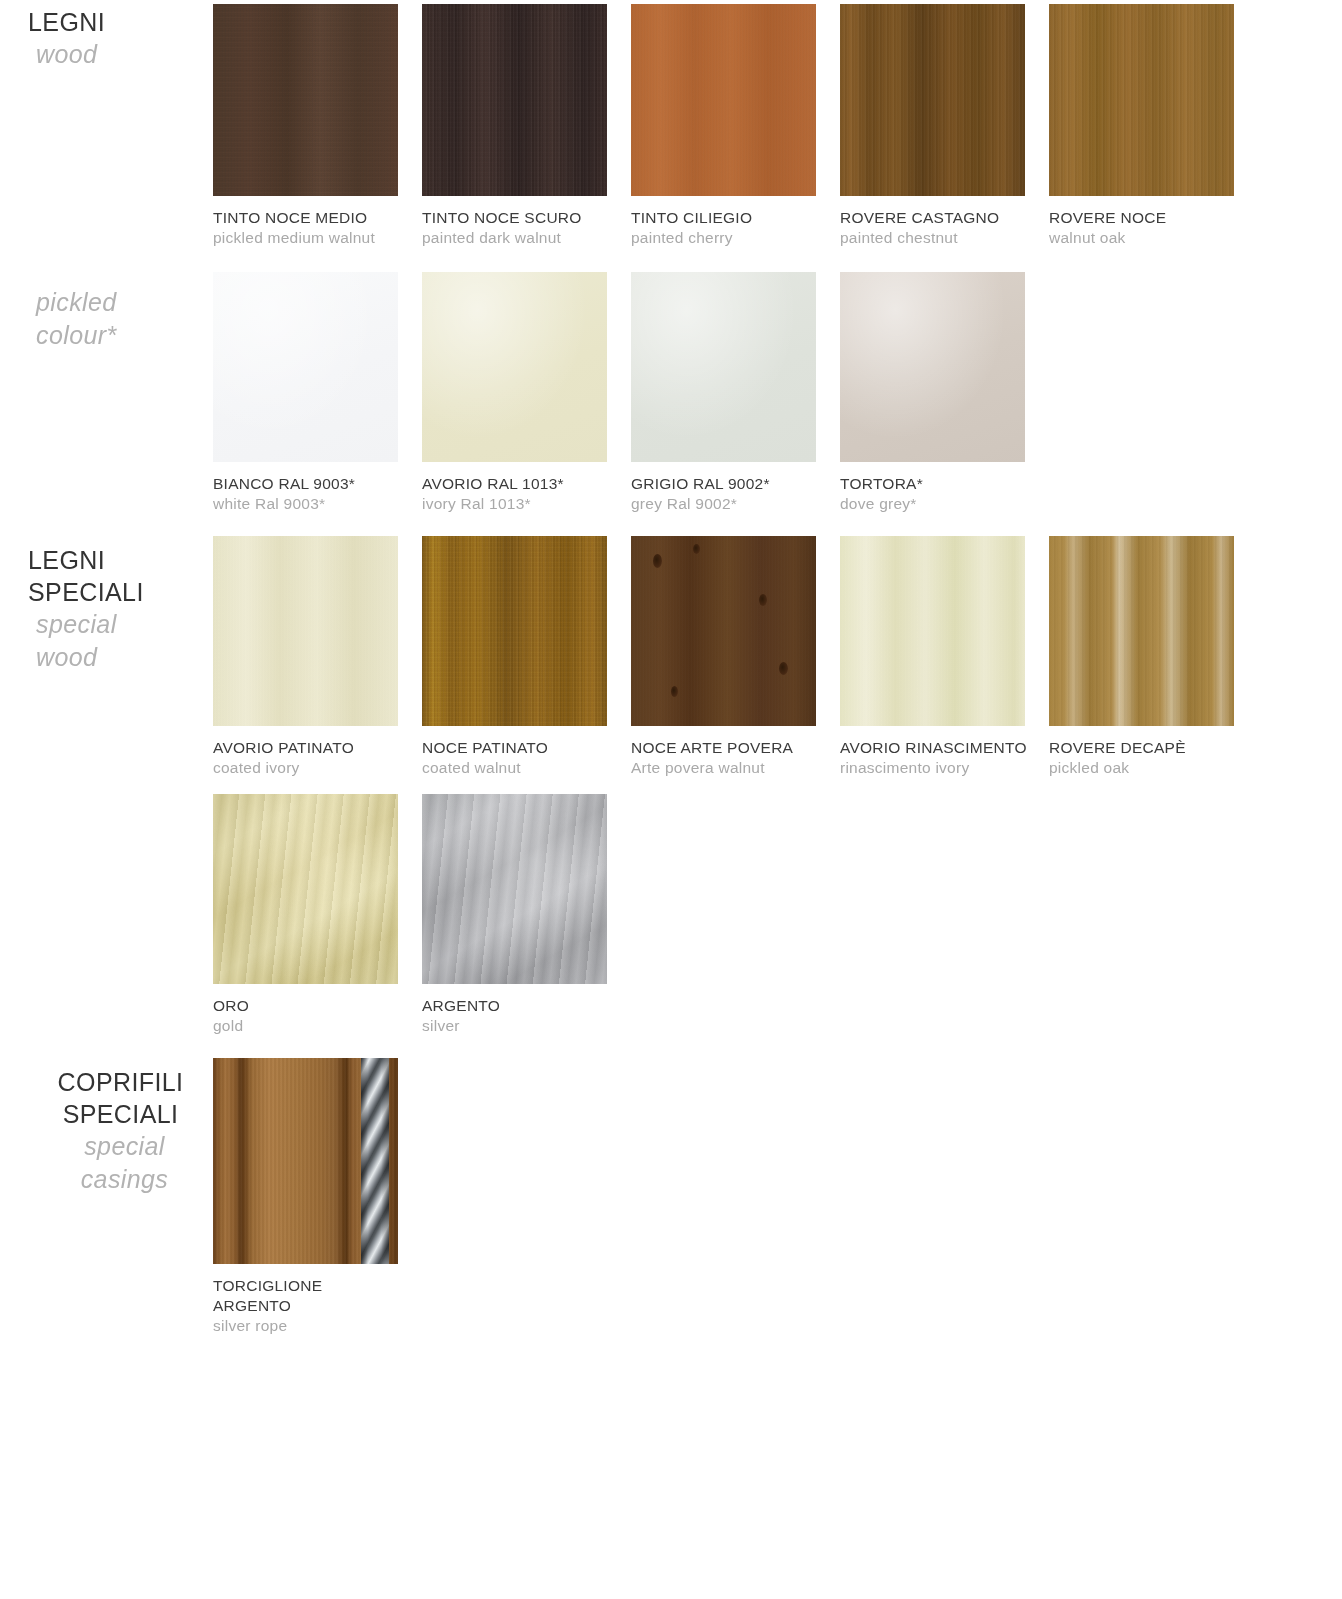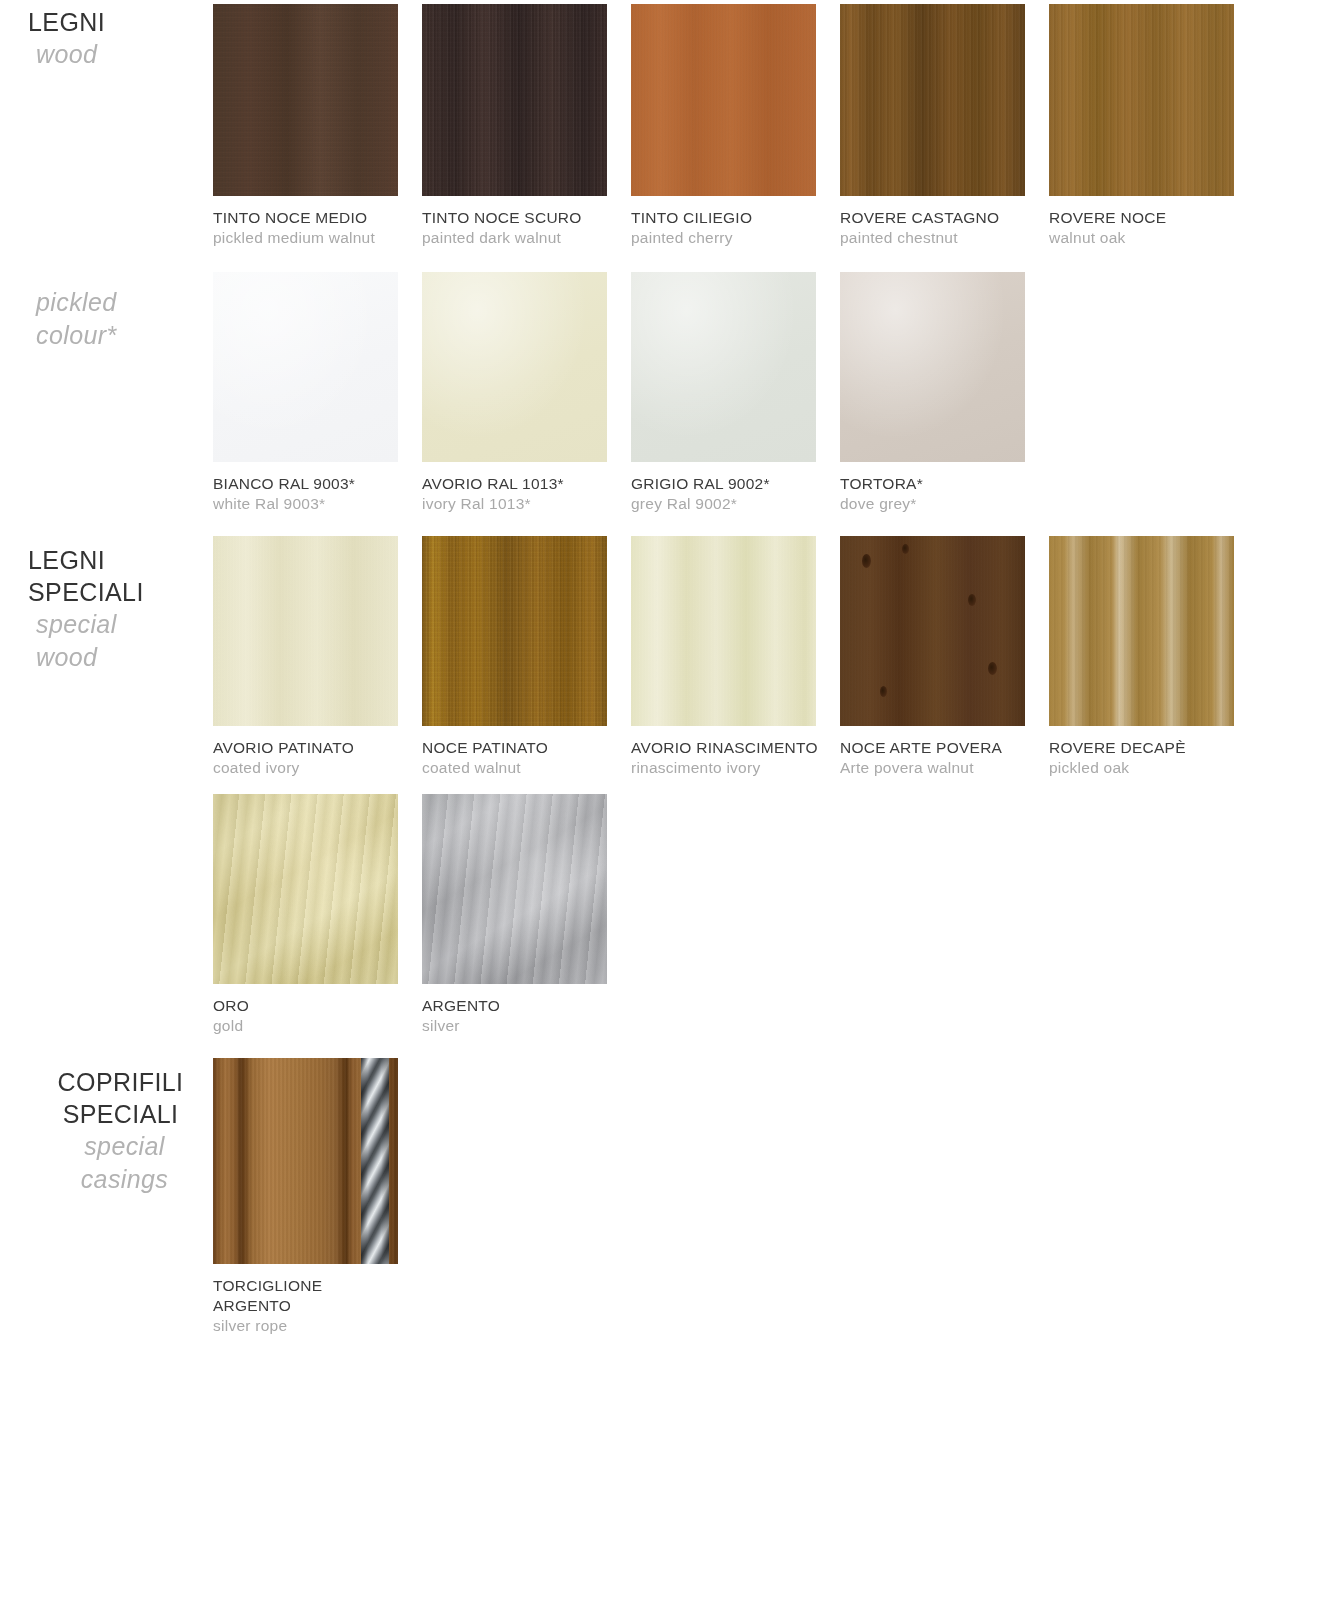--- a/index.html
+++ b/index.html
@@ -354,41 +354,41 @@
       <div class="card">
         <div class="chip sq-spec sw-noce-pat">
           <div class="fiber"></div>
           <div class="speckle"></div>
         </div>
         <div class="card-title">NOCE PATINATO</div>
         <div class="card-sub">coated walnut</div>
       </div>
 
       <div class="card">
-        <div class="chip sq-spec sw-rinascimento">
-          <div class="fiber fine" style="opacity:.30"></div>
-        </div>
-        <div class="card-title">AVORIO RINASCIMENTO</div>
-        <div class="card-sub">rinascimento ivory</div>
-      </div>
-
-      <div class="card">
         <div class="chip sq-spec sw-arte-povera">
           <div class="fiber fine"></div>
           <div class="knot" style="width:9px;height:14px;left:22px;top:18px;"></div>
           <div class="knot" style="width:7px;height:10px;left:62px;top:8px;"></div>
           <div class="knot" style="width:8px;height:12px;left:128px;top:58px;"></div>
           <div class="knot" style="width:9px;height:13px;left:148px;top:126px;"></div>
           <div class="knot" style="width:7px;height:11px;left:40px;top:150px;"></div>
         </div>
         <div class="card-title">NOCE ARTE POVERA</div>
         <div class="card-sub">Arte povera walnut</div>
       </div>
 
       <div class="card">
+        <div class="chip sq-spec sw-rinascimento">
+          <div class="fiber fine" style="opacity:.30"></div>
+        </div>
+        <div class="card-title">AVORIO RINASCIMENTO</div>
+        <div class="card-sub">rinascimento ivory</div>
+      </div>
+
+      <div class="card">
         <div class="chip sq-spec sw-decape">
           <div class="fiber" style="opacity:.55"></div>
         </div>
         <div class="card-title">ROVERE DECAPÈ</div>
         <div class="card-sub">pickled oak</div>
       </div>
 
       <div class="card">
         <div class="chip sq-metal mt-oro">
           <div class="mt-patina"></div>

